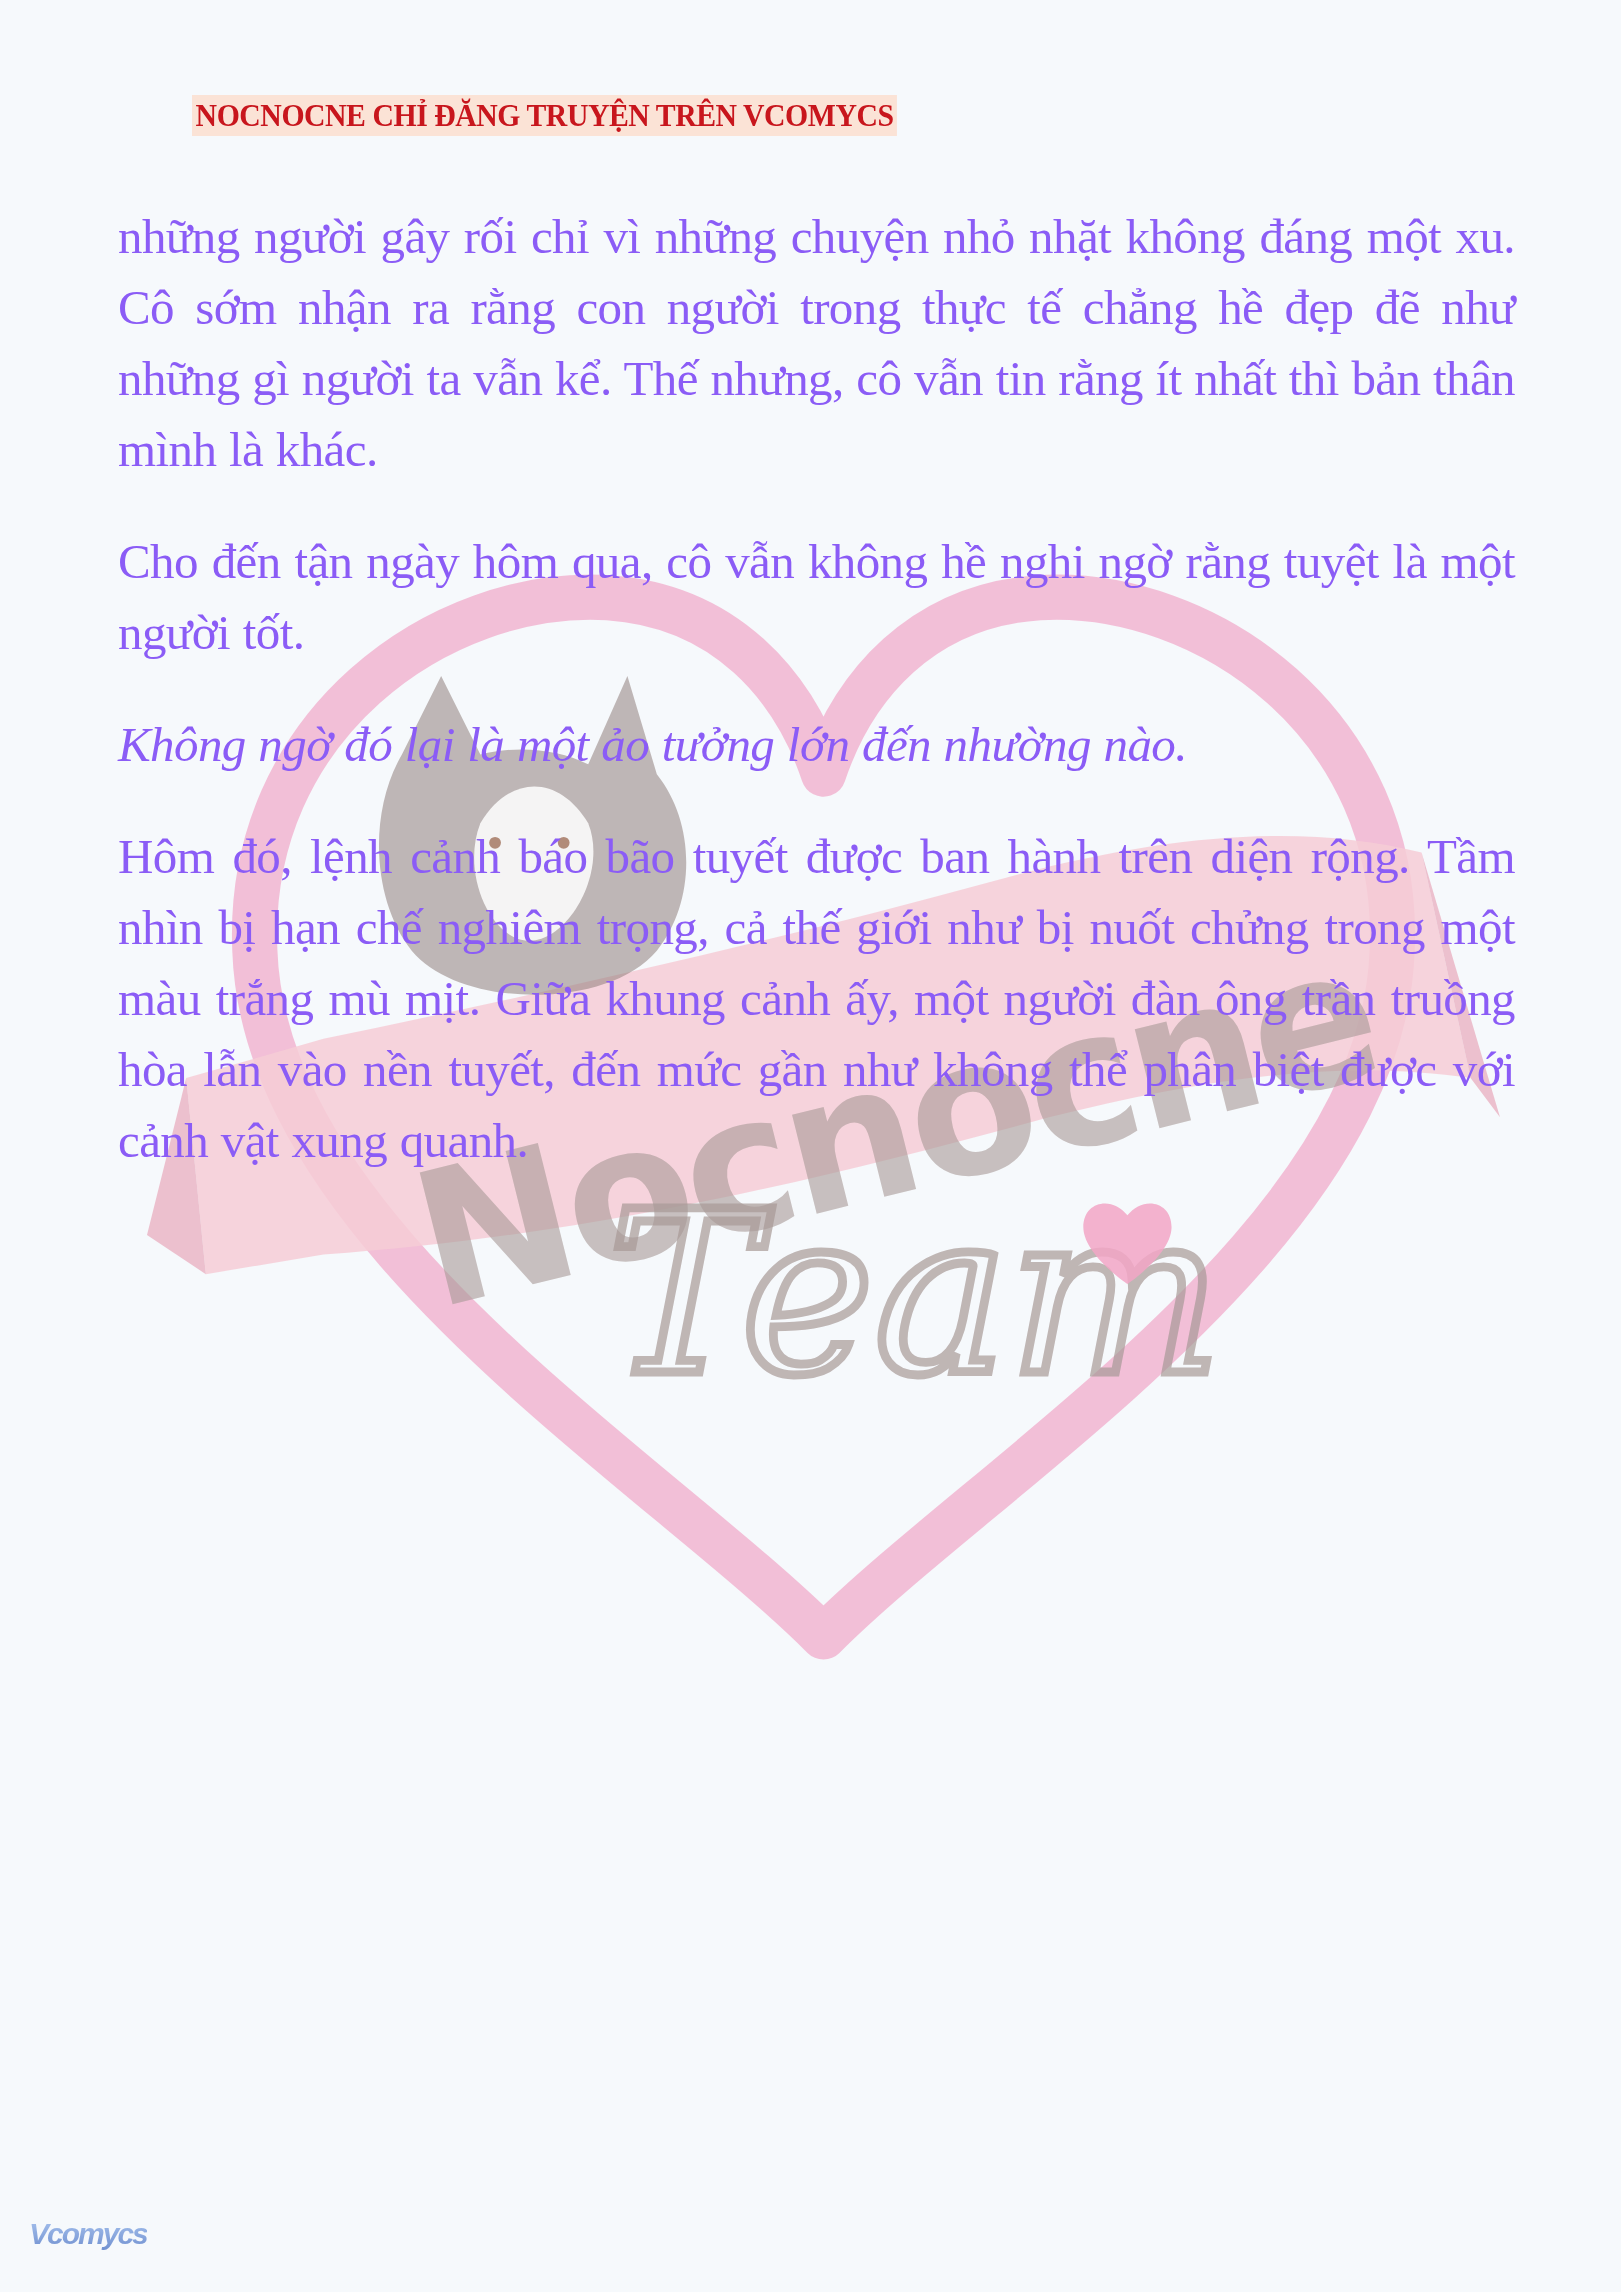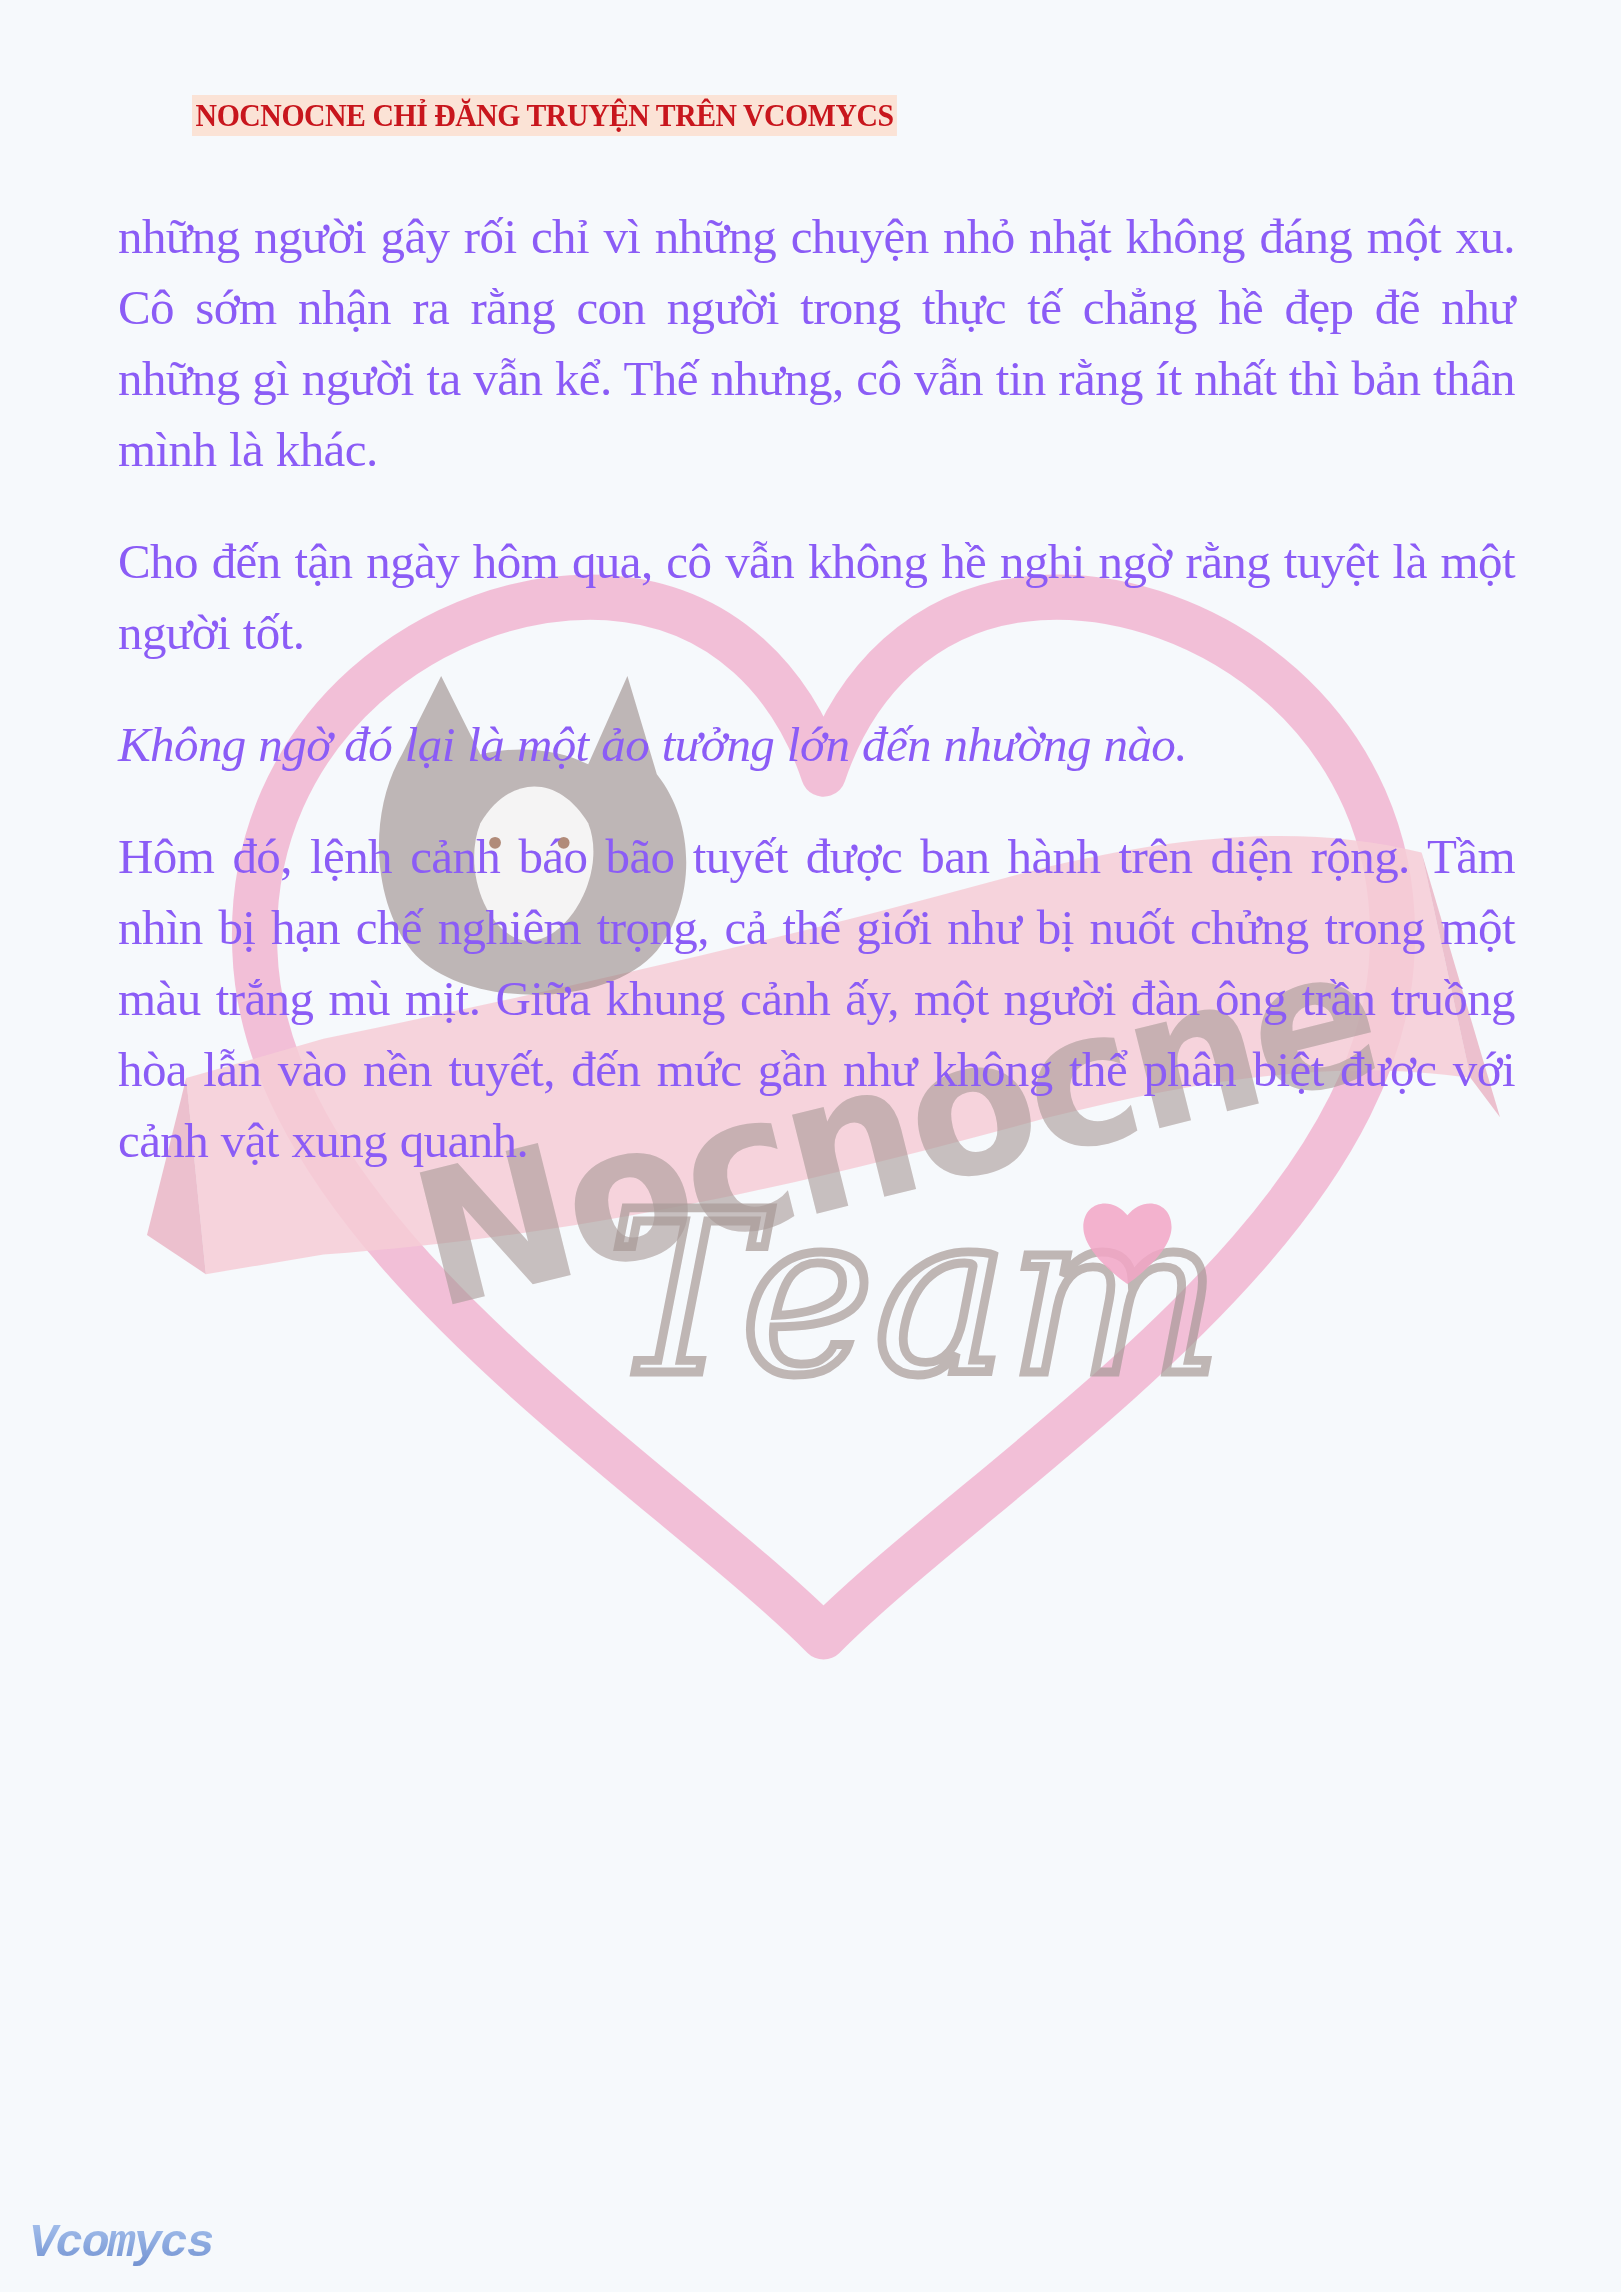--- a/index.html
+++ b/index.html
@@ -64,24 +64,24 @@
     }
     .logo {
       position: absolute;
       left: 29px;
       top: 2217px;
       z-index: 2;
       display: flex;
       align-items: center;
     }
     .logo-text {
-      font-family: Liberation Mono, monospace;
+      font-family: Liberation Sans, sans-serif;
       font-style: italic;
       font-weight: bold;
-      font-size: 47px;
+      font-size: 30px;
       letter-spacing: -2px;
       color: #7f9fd6;
       background: linear-gradient(180deg, #a9c4ef 0%, #6f8fcf 100%);
       -webkit-background-clip: text;
       background-clip: text;
       -webkit-text-fill-color: transparent;
       text-shadow: none;
     }
   </style>
 </head>

